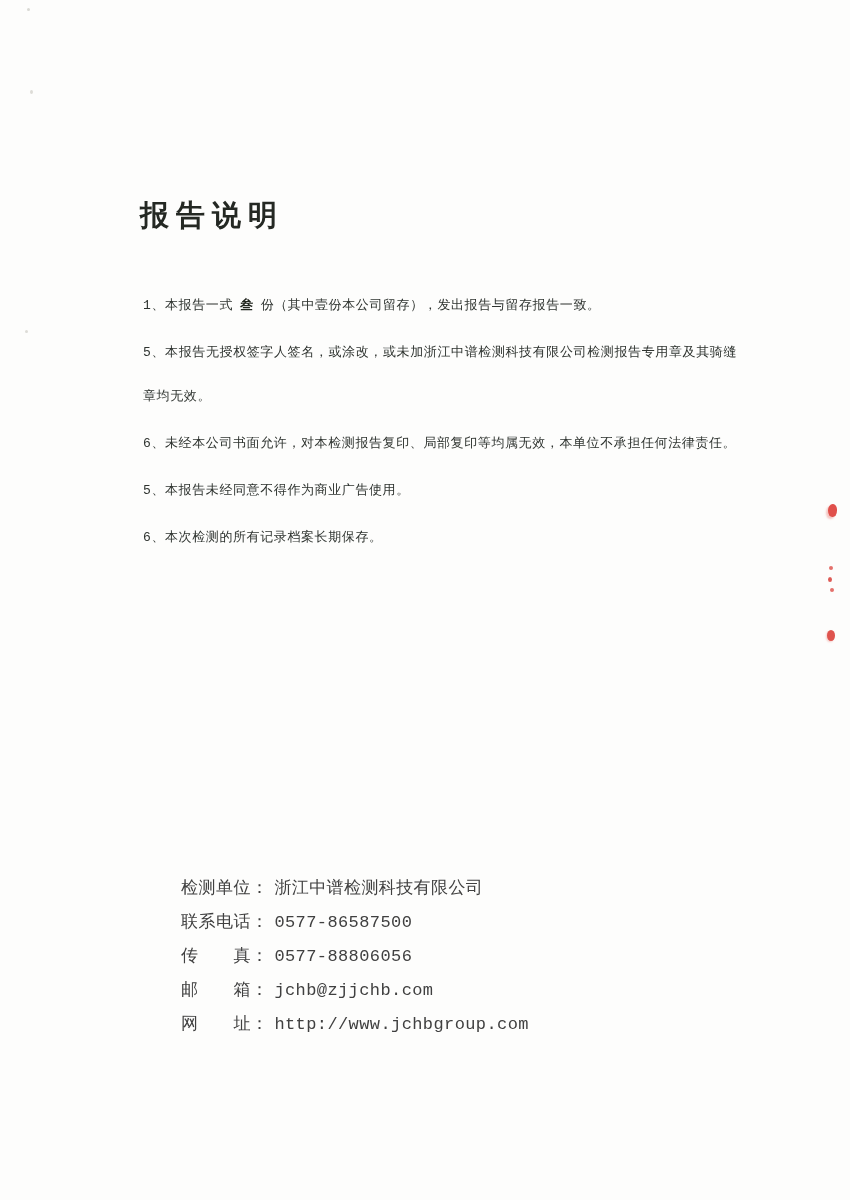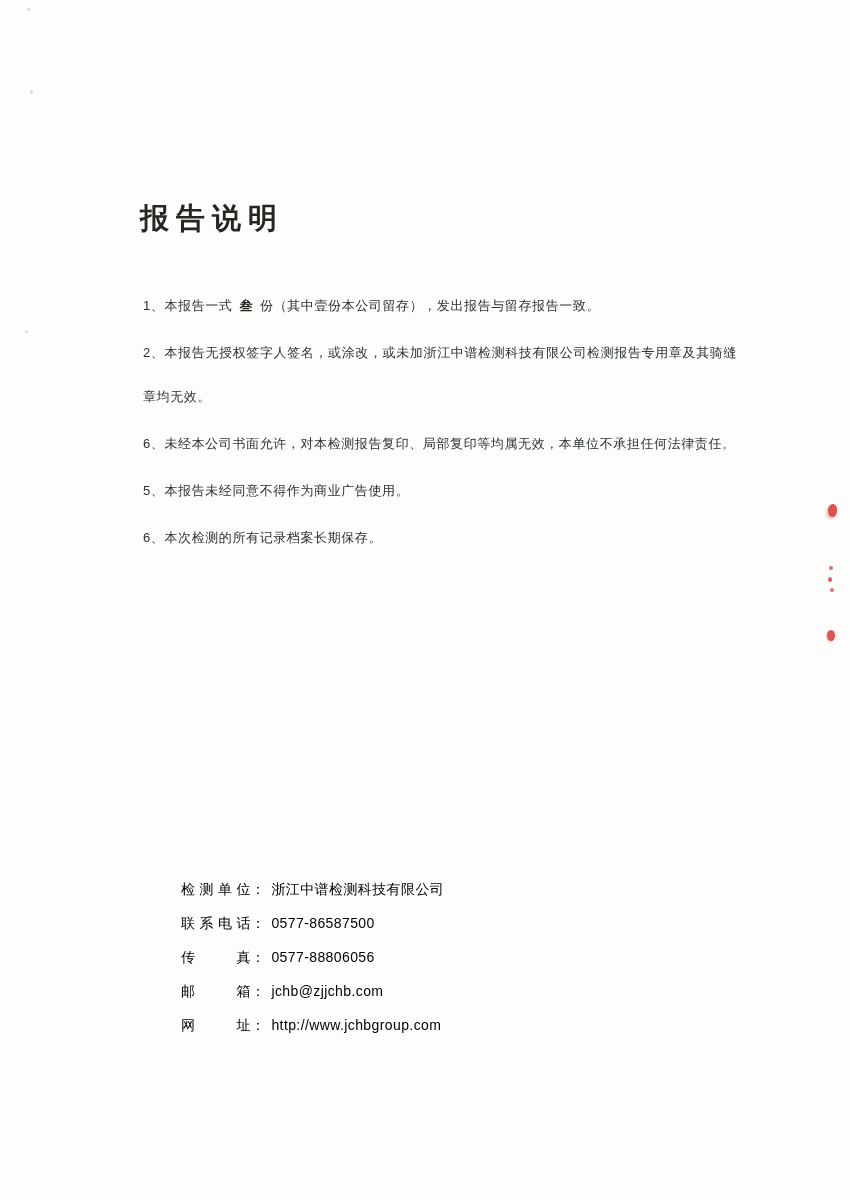--- a/index.html
+++ b/index.html
@@ -7,21 +7,21 @@
     padding: 0;
     background: #e9e9e9;
   }
   .page {
     position: relative;
     width: 850px;
     height: 1200px;
     margin: 0 auto;
     background: #fdfdfc;
     overflow: hidden;
-    font-family: Liberation Sans, sans-serif;
+    font-family: Liberation Mono, monospace;
     color: #2e332f;
   }
   .content {
     position: absolute;
     left: 140px;
     top: 198px;
     width: 600px;
   }
   .doc-title {
     font-size: 29px;
@@ -44,25 +44,25 @@
     margin: 0 7px;
     color: #22261f;
   }
   .contact {
     position: absolute;
     left: 181px;
     top: 872px;
     width: 560px;
   }
   .contact .row {
-    font-size: 14px;
+    font-size: 17px;
     line-height: 34px;
     letter-spacing: 0.4px;
     white-space: nowrap;
-    color: #000000;
+    color: #404040;
   }
   .contact .clabel {
     display: inline-block;
     width: 70px;
     text-align: justify;
     text-align-last: justify;
     vertical-align: bottom;
   }
   .contact .colon {
     display: inline-block;
@@ -85,21 +85,21 @@
 </head>
 <body>
 
 <div class="page">
 
   <div class="content">
     <h1 class="doc-title">报告说明</h1>
 
     <div class="items">
       <p><span>1、本报告一式</span><span class="bold-word">叁</span><span>份（其中壹份本公司留存），发出报告与留存报告一致。</span></p>
-      <p>2、本报告无授权签字人签名，或涂改，或未加浙江中谱检测科技有限公司检测报告专用章及其骑缝章均无效。</p>
+      <p>5、本报告无授权签字人签名，或涂改，或未加浙江中谱检测科技有限公司检测报告专用章及其骑缝章均无效。</p>
       <p>6、未经本公司书面允许，对本检测报告复印、局部复印等均属无效，本单位不承担任何法律责任。</p>
       <p>5、本报告未经同意不得作为商业广告使用。</p>
       <p>6、本次检测的所有记录档案长期保存。</p>
     </div>
   </div>
 
   <div class="contact">
     <div class="row">
       <span class="clabel">检测单位</span><span class="colon">：</span><span class="cvalue">浙江中谱检测科技有限公司</span>
     </div>

